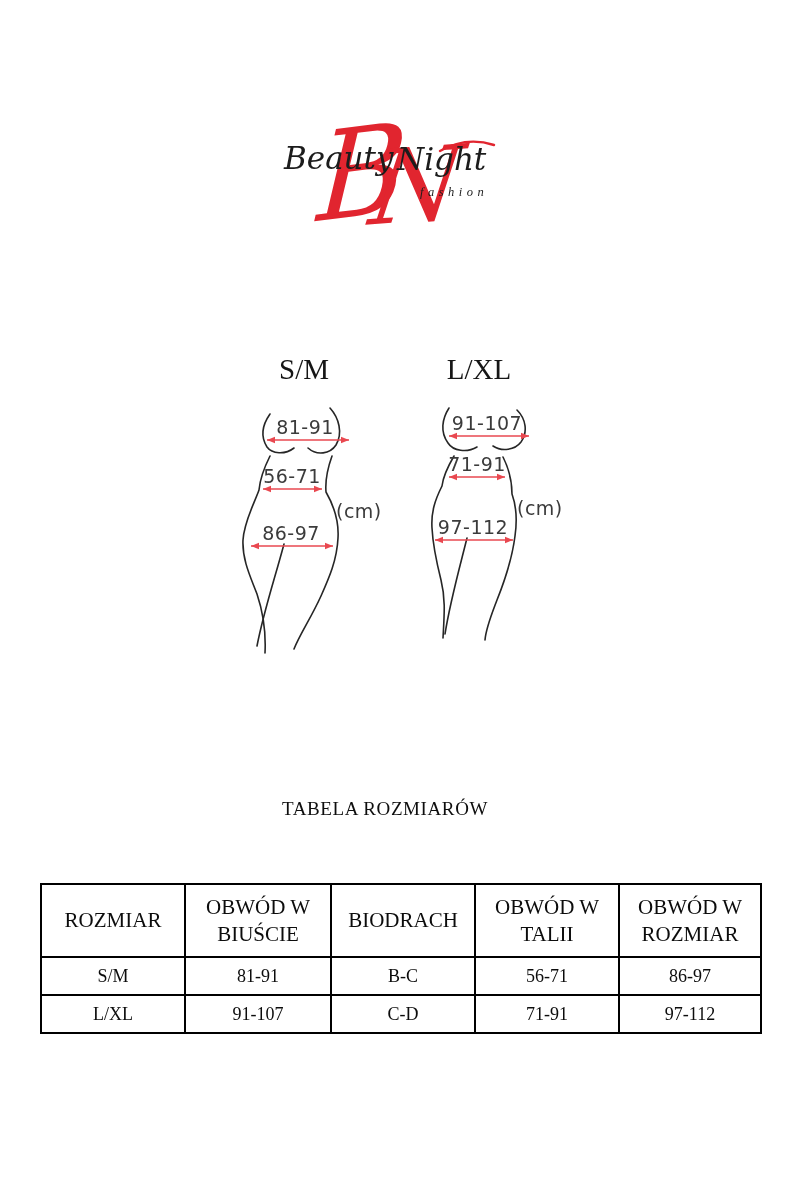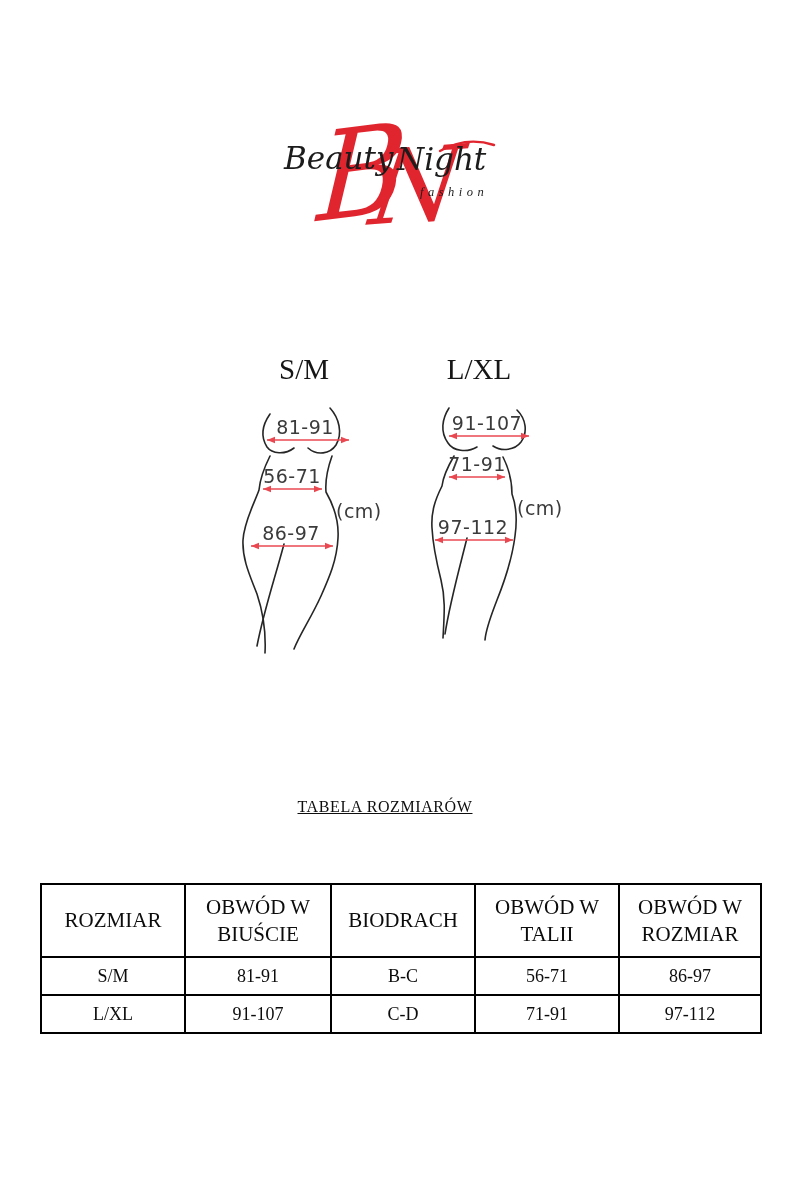--- a/index.html
+++ b/index.html
@@ -45,23 +45,22 @@
   .arrow-line{stroke:var(--arrow);stroke-width:1.5;}
   .arrow-head{fill:var(--arrow);stroke:none;}
   .meas{
     font-family:"DejaVu Sans",sans-serif;font-size:19px;fill:var(--meas);
     text-anchor:middle;letter-spacing:0.5px;
   }
   .meas-unit{text-anchor:start;}
   
   .table-title{
     position:absolute;left:0;top:798px;width:770px;text-align:center;
-    font-size:16px;color:#0e0e0e;letter-spacing:0.6px;
+    font-size:19px;color:#0e0e0e;letter-spacing:0.6px;
     font-family:"Liberation Serif",serif;
-    text-decoration:underline;
   }
   table.size{
     position:absolute;left:40px;top:883px;width:720px;
     border-collapse:collapse;table-layout:fixed;
   }
   table.size th,table.size td{
     border:2px solid #000;text-align:center;vertical-align:middle;
     font-family:"Liberation Serif",serif;color:#0c0c0c;font-weight:normal;
     padding:2px 4px;
   }

